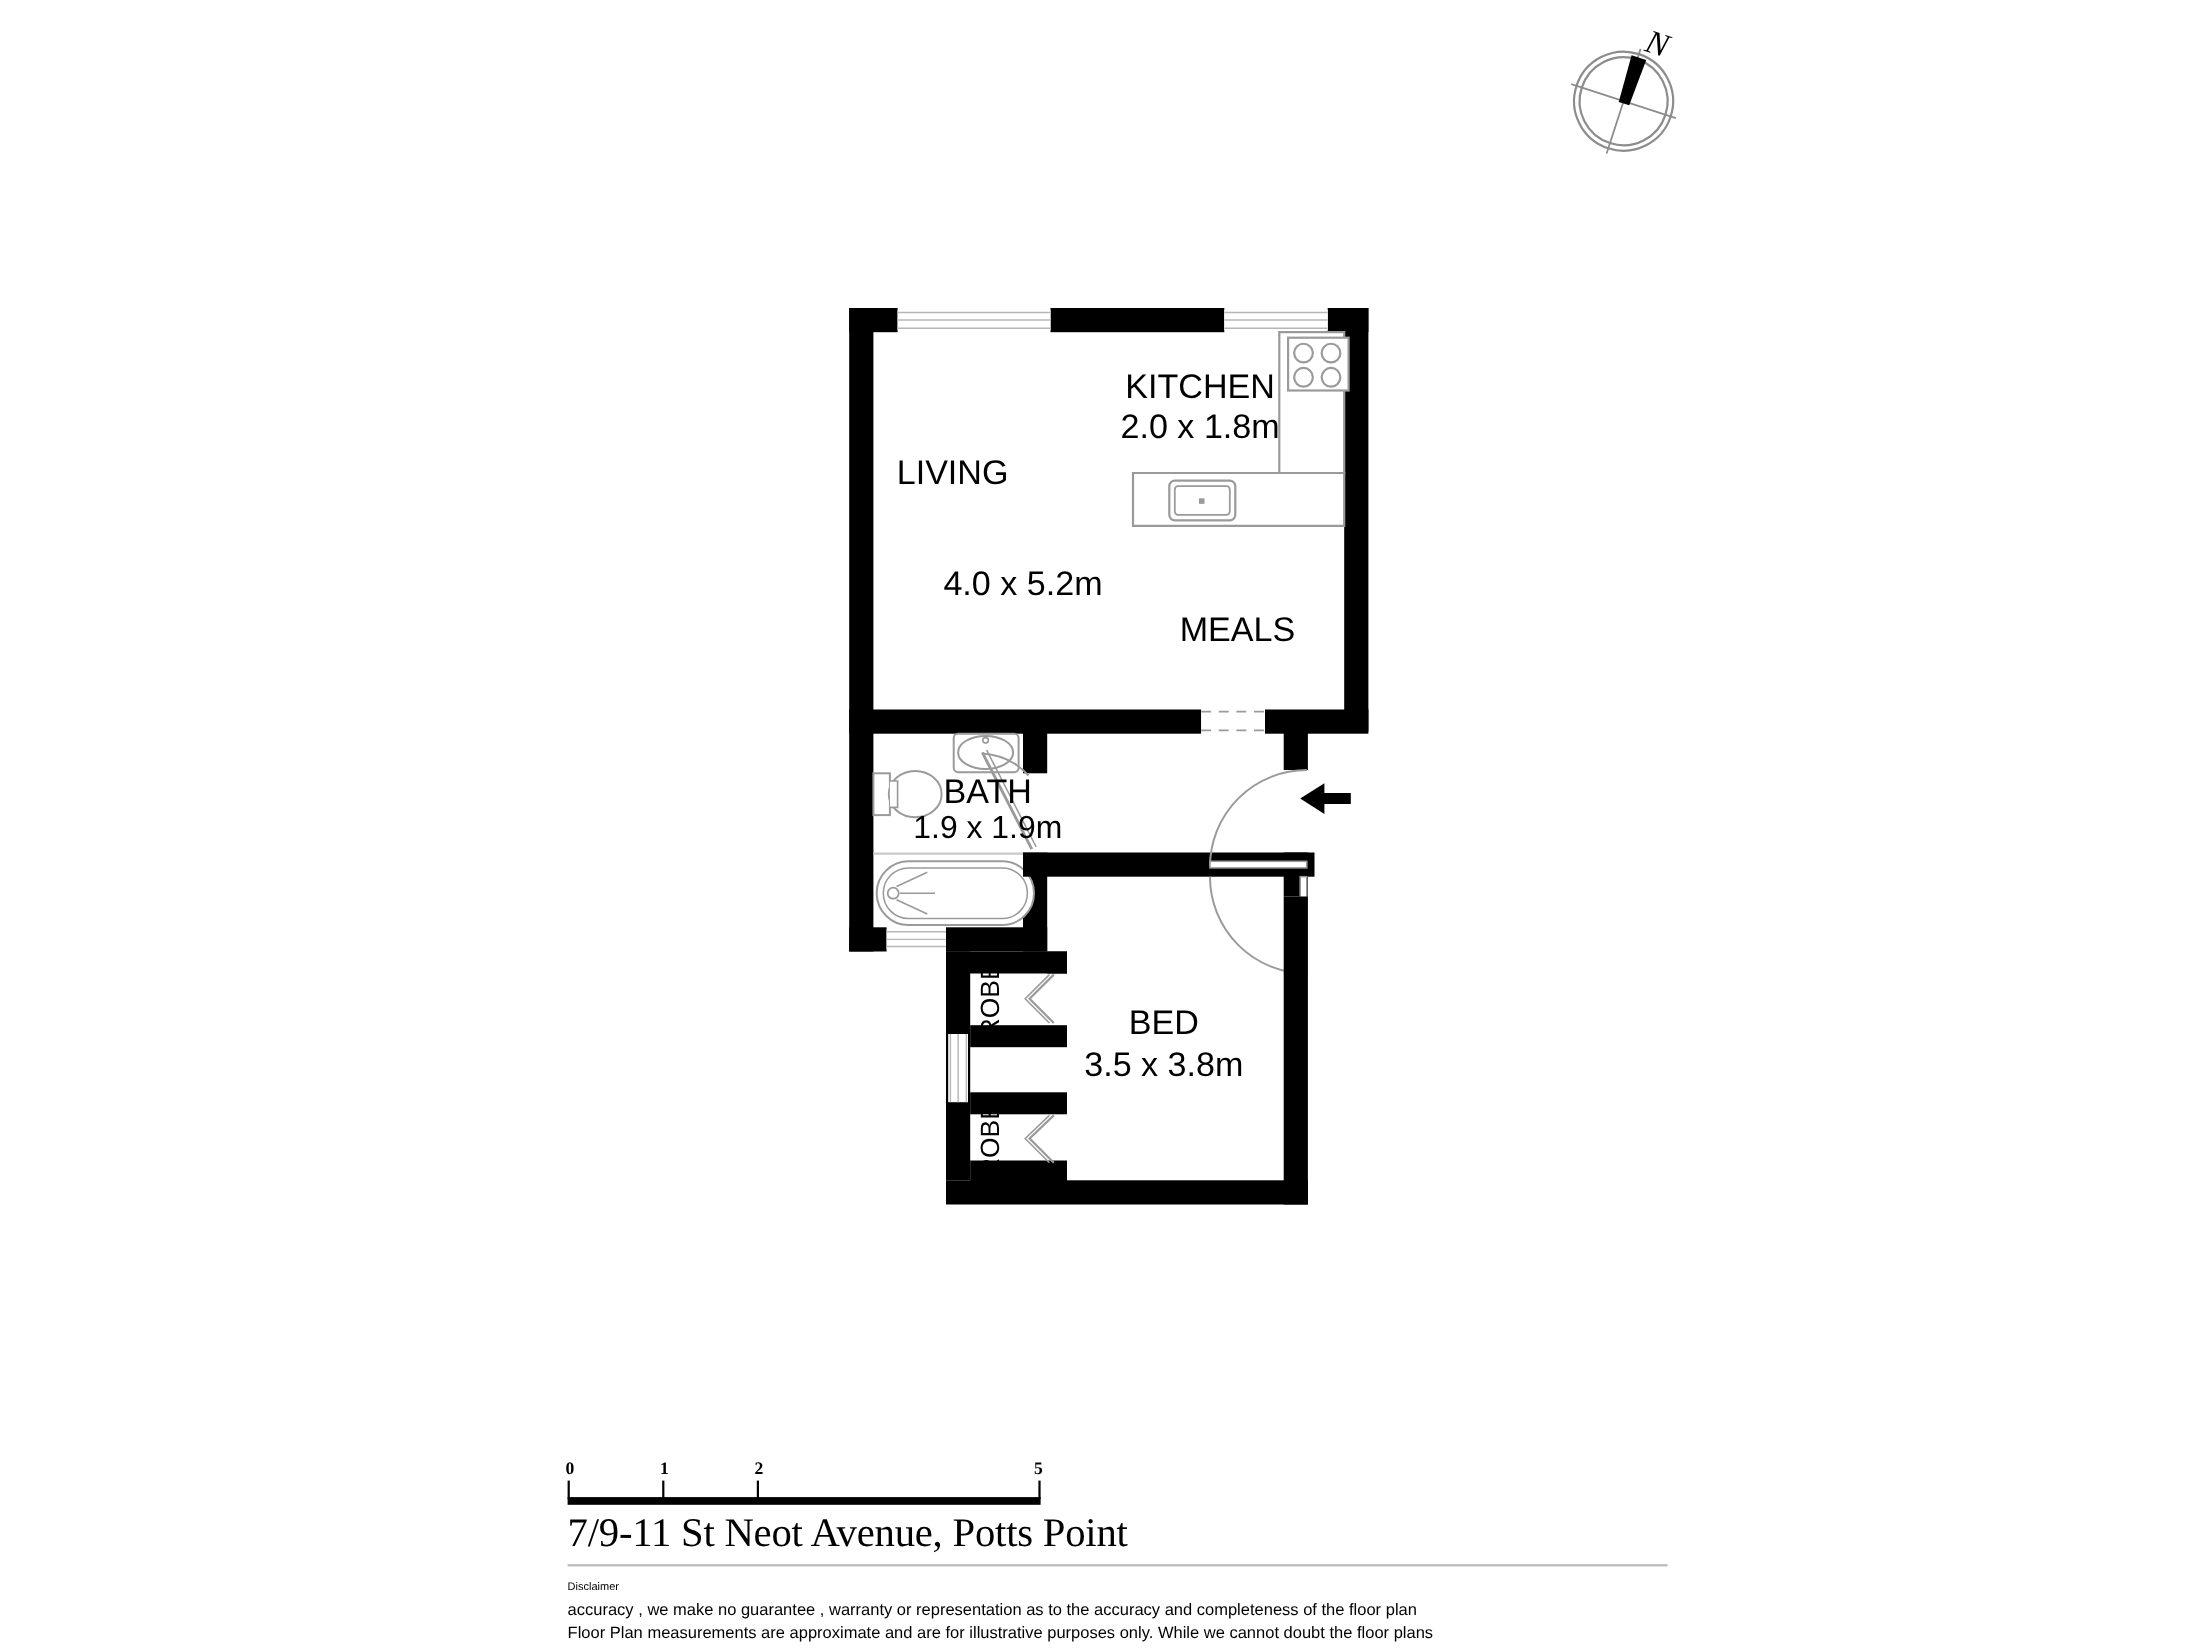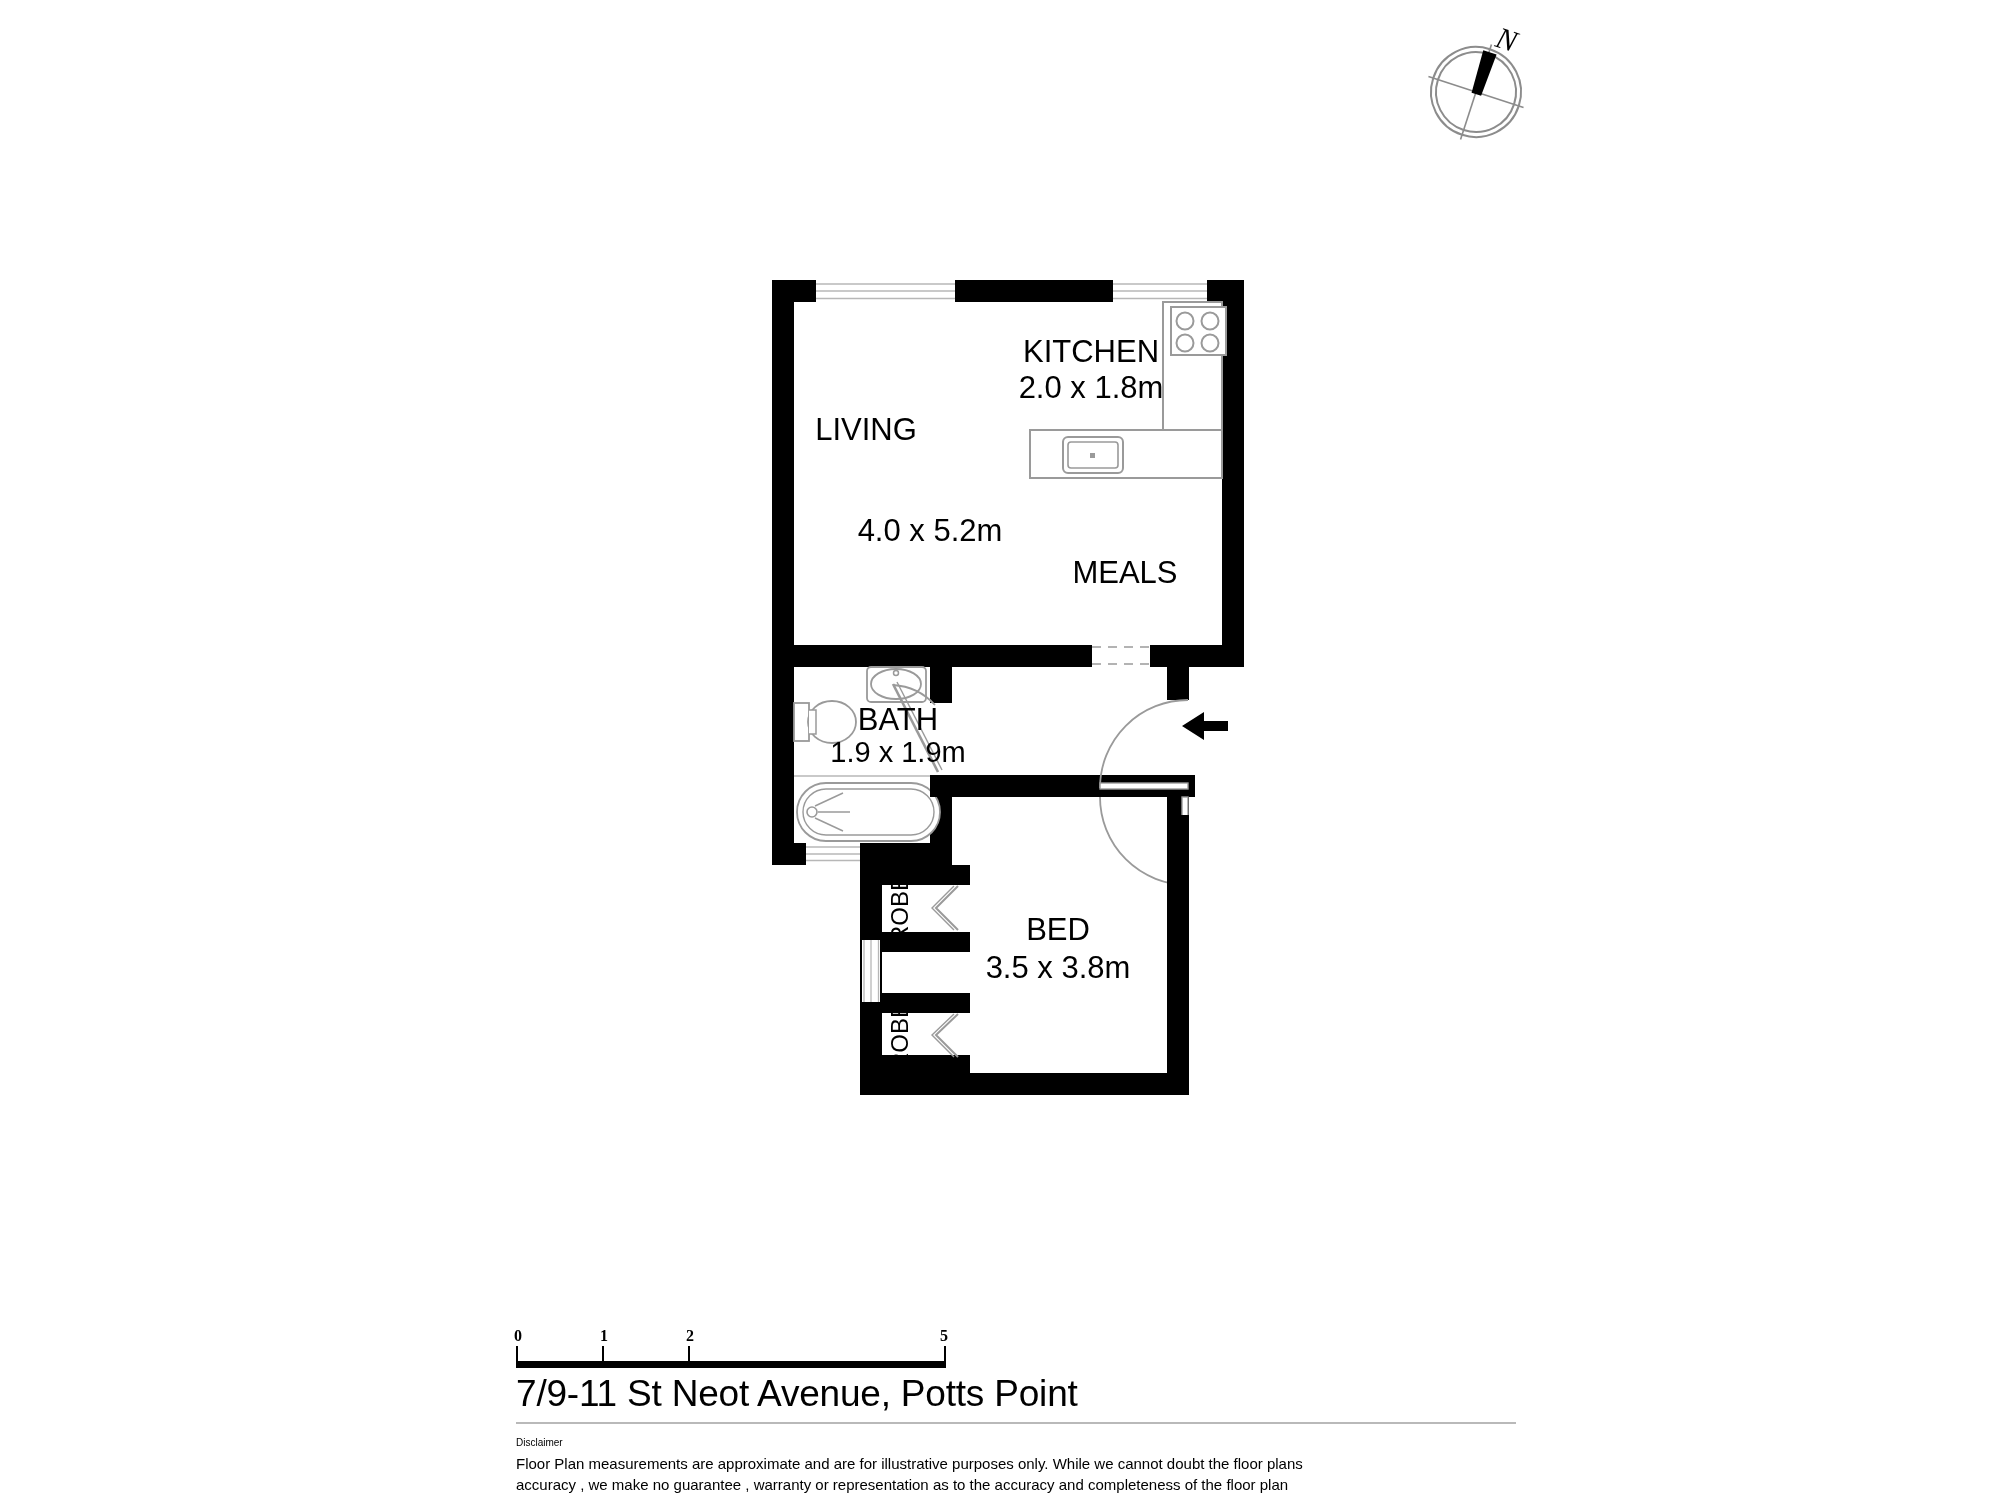--- a/index.html
+++ b/index.html
@@ -82,20 +82,21 @@
   }
 
   #title {
     margin: 0;
     padding: 0 0 4px 0;
     font-size: 37px;
     font-weight: normal;
     line-height: 44px;
     letter-spacing: -0.2px;
     white-space: nowrap;
+    font-family: Liberation Serif, serif;
   }
 
   #title-rule {
     width: 1000px;
     height: 2px;
     background: #b9b9b9;
     margin: 2px 0 8px 0;
   }
 
   .disc-head {
@@ -348,17 +349,17 @@
       <span class="scale-tick" style="left:172px"></span>
       <span class="scale-tick" style="left:428px"></span>
 
       <span class="scale-rule"></span>
     </div>
 
     <h1 id="title">7/9-11 St Neot Avenue, Potts Point</h1>
     <div id="title-rule"></div>
 
     <p class="disc-head">Disclaimer</p>
+    <p class="disc-line">accuracy , we make no guarantee , warranty or representation as to the accuracy and completeness of the floor plan</p>
     <p class="disc-line">Floor Plan measurements are approximate and are for illustrative purposes only. While we cannot doubt the floor plans</p>
-    <p class="disc-line">accuracy , we make no guarantee , warranty or representation as to the accuracy and completeness of the floor plan</p>
   </div>
 
 </div>
 
 </body></html>

